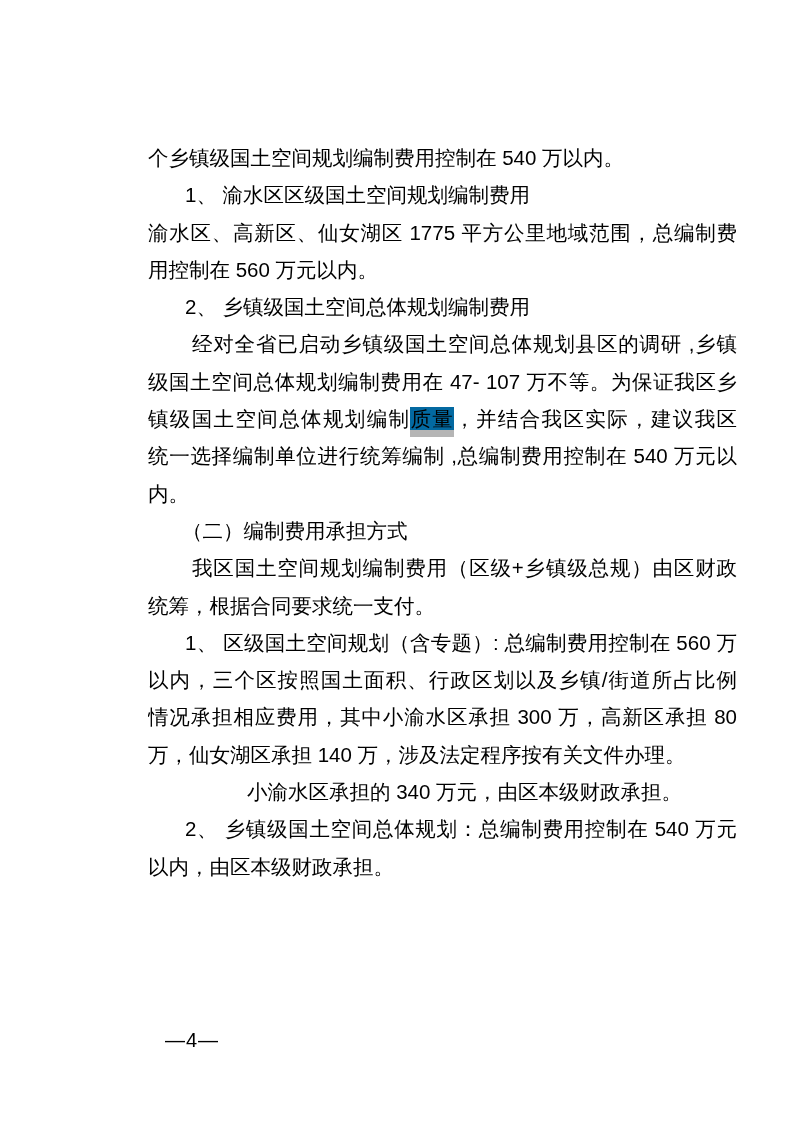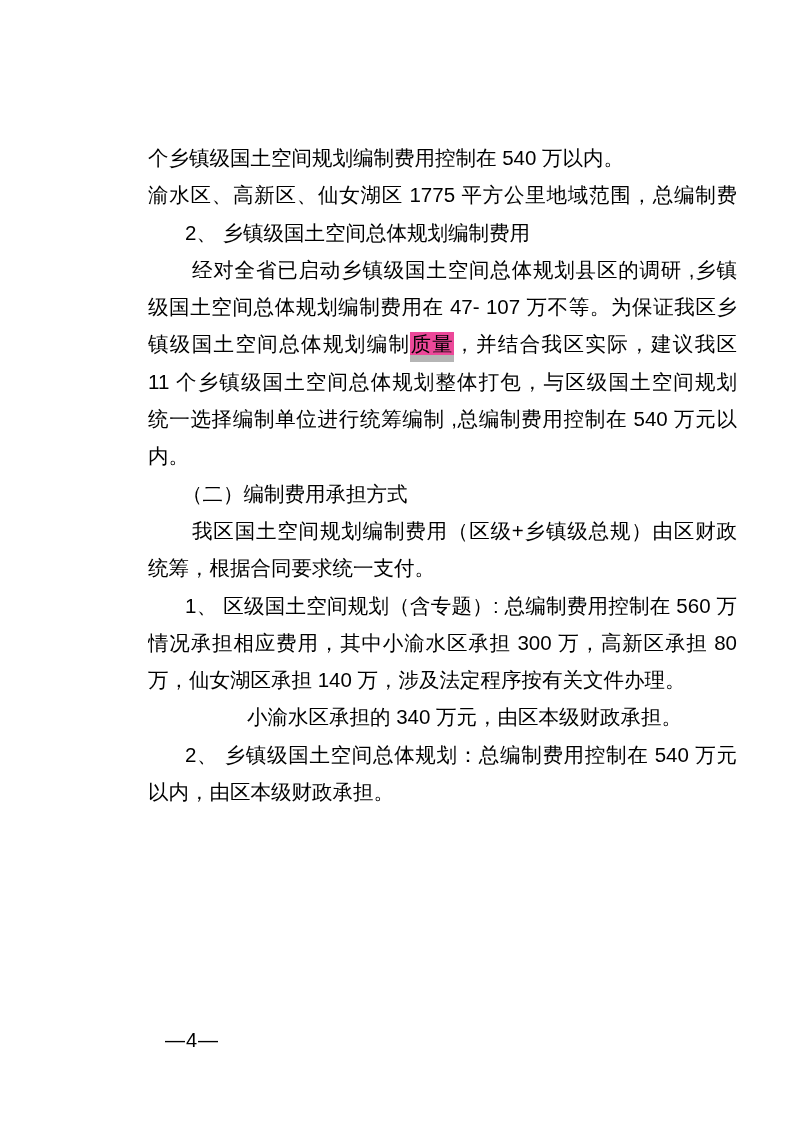--- a/index.html
+++ b/index.html
@@ -35,53 +35,55 @@
     text-align: justify;
     text-align-last: justify;
     text-justify: inter-character;
     word-break: normal;
   }
   .indent-p { padding-left: 44px; text-align: center; }   
   .indent-n { padding-left: 37px; }   
   .indent-h { padding-left: 34px; }   
   .bold { font-weight: normal; }
   .hl {
-    background: #ec4899;
+    background: #0369a1;
     box-shadow: 0 7px 0 0 #b5b5b5;
   }
   .page-number {
     position: absolute;
     left: 121px;
     top: 1025px;
     height: 30px;
     line-height: 30px;
     font-size: 20px;
     letter-spacing: 1px;
   }
 </style>
 </head>
 <body>
 
 <div class="page">
   <div class="content">
     <div class="ln">个乡镇级国土空间规划编制费用控制在 540 万以内。</div>
+    <div class="ln indent-n">1、 渝水区区级国土空间规划编制费用</div>
     <div class="ln j">渝水区、高新区、仙女湖区 1775 平方公里地域范围，总编制费</div>
+    <div class="ln">用控制在 560 万元以内。</div>
     <div class="ln indent-n">2、 乡镇级国土空间总体规划编制费用</div>
     <div class="ln j indent-p">经对全省已启动乡镇级国土空间总体规划县区的调研 ,乡镇</div>
     <div class="ln j">级国土空间总体规划编制费用在 47- 107 万不等。为保证我区乡</div>
     <div class="ln j">
       <span>镇级国土空间总体规划编制</span><span class="hl">质量</span><span>，并结合我区实际，建议我区</span>
     </div>
-    <div class="ln j">11 个乡镇级国土空间总体规划整体打包，与区级国土空间规划</div>
     <div class="ln j">统一选择编制单位进行统筹编制 ,总编制费用控制在 540 万元以</div>
     <div class="ln">内。</div>
     <div class="ln indent-h bold">（二）编制费用承担方式</div>
     <div class="ln j indent-p">我区国土空间规划编制费用（区级+乡镇级总规）由区财政</div>
     <div class="ln">统筹，根据合同要求统一支付。</div>
     <div class="ln j indent-n">1、 区级国土空间规划（含专题）: 总编制费用控制在 560 万</div>
+    <div class="ln j">以内，三个区按照国土面积、行政区划以及乡镇/街道所占比例</div>
     <div class="ln j">情况承担相应费用，其中小渝水区承担 300 万，高新区承担 80</div>
     <div class="ln">万，仙女湖区承担 140 万，涉及法定程序按有关文件办理。</div>
     <div class="ln indent-p">小渝水区承担的 340 万元，由区本级财政承担。</div>
     <div class="ln j indent-n">2、 乡镇级国土空间总体规划：总编制费用控制在 540 万元</div>
     <div class="ln">以内，由区本级财政承担。</div>
   </div>
 
   <div class="page-number">—4—</div>
 </div>
 

